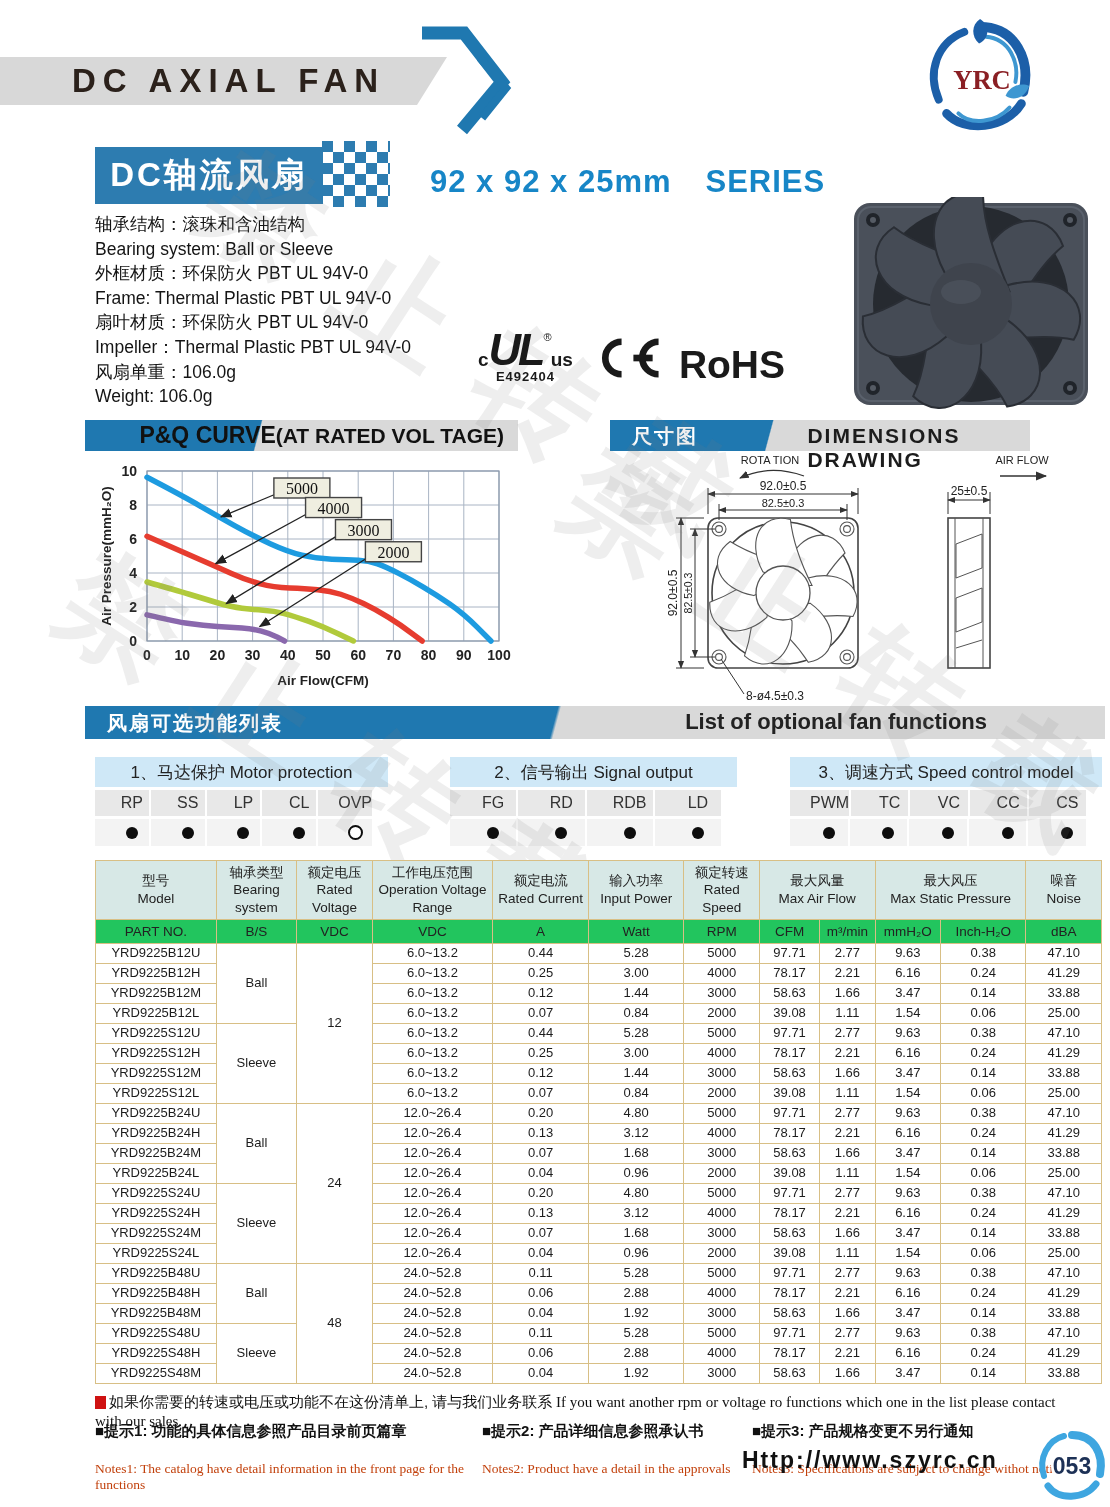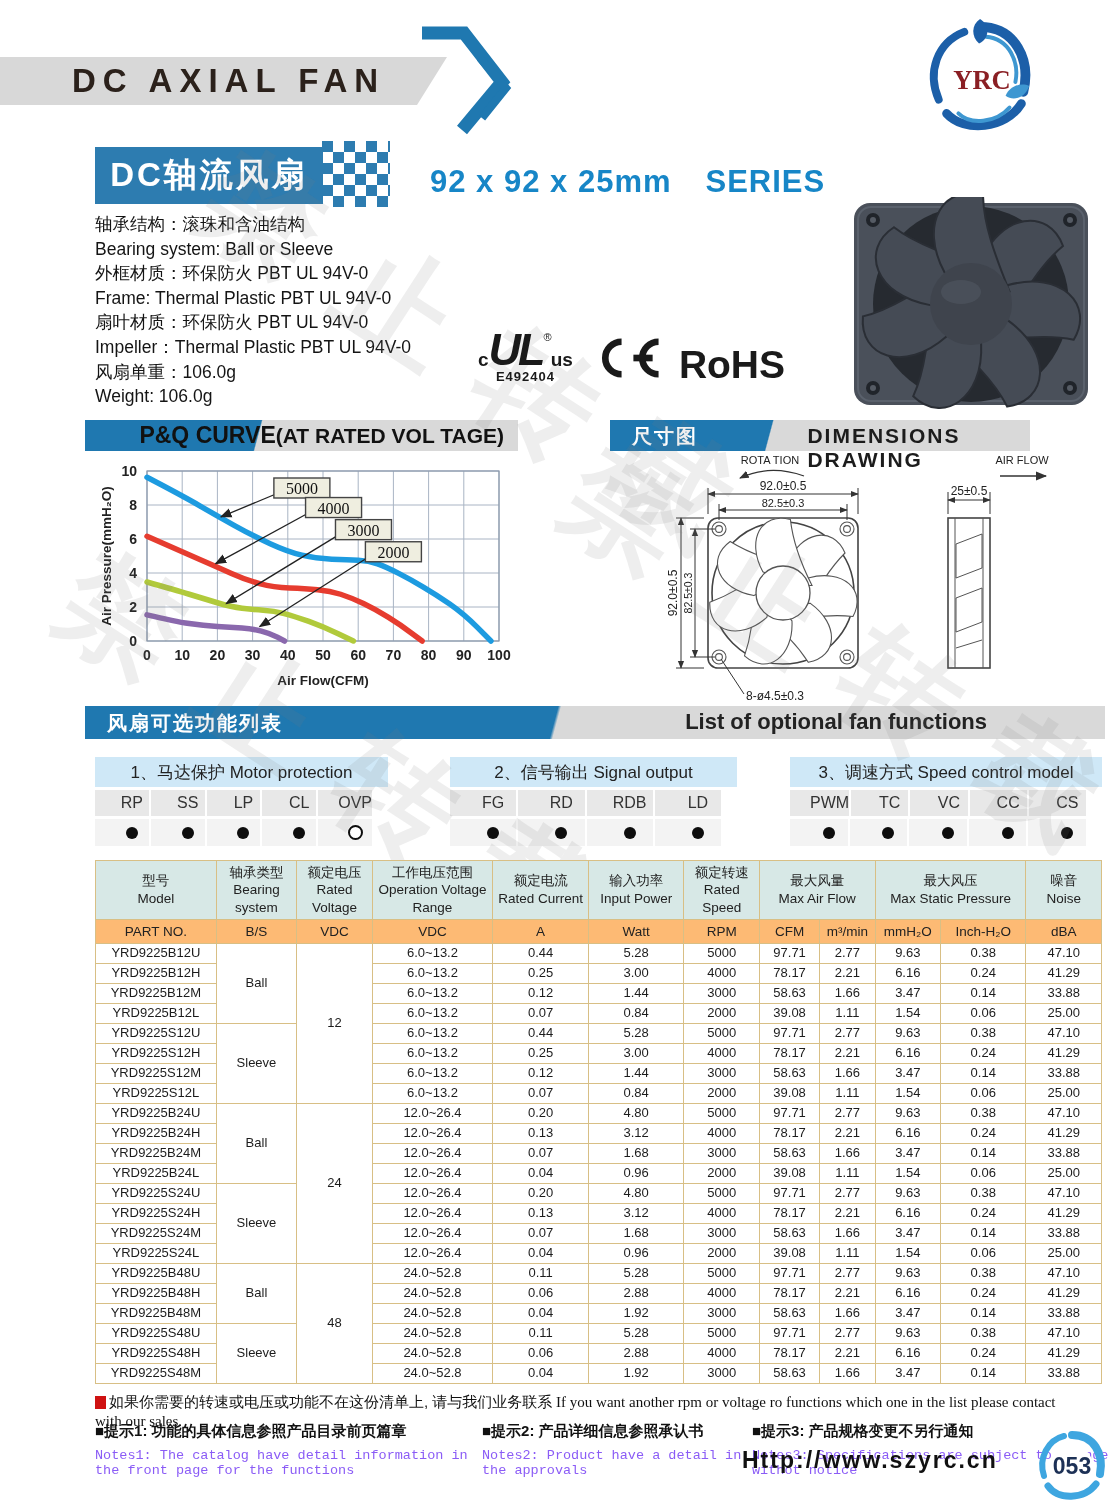--- a/index.html
+++ b/index.html
@@ -70,31 +70,31 @@
   .fgroup .fcell:last-child{margin-right:16px;}
   .fgroup .lbl{height:26px;background:#e8e8e8;font-size:16px;color:#333;}
   .fgroup .dot{height:27px;background:#f3f3f3;}
   .dotmark{width:12px;height:12px;border-radius:50%;background:#0d0d0d;}
   .dotmark.open{background:#fff;border:2px solid #0d0d0d;width:11px;height:11px;}
 
   
   .main-table{position:absolute;left:95px;top:860px;width:1007px;border-collapse:collapse;table-layout:fixed;z-index:6;}
   .main-table th,.main-table td{border:1px solid #d8bf85;text-align:center;padding:0 2px;overflow:hidden;}
   .main-table th.h1{background:#d7e8e6;height:58px;font-size:13.5px;font-weight:400;color:#222;line-height:1.3;}
-  .main-table th.h2{background:#fdba74;height:23px;font-size:13.5px;font-weight:400;color:#222;}
+  .main-table th.h2{background:#22c55e;height:23px;font-size:13.5px;font-weight:400;color:#222;}
   .main-table td{height:19px;font-size:13px;color:#1c1c1c;background:#fff;line-height:1.1;}
 
   
   .contact-line{position:absolute;left:95px;top:1393px;width:990px;font-size:15px;color:#111;}
   .redsq{display:inline-block;width:11px;height:13px;background:#cf1212;margin-right:3px;vertical-align:-2px;}
   .contact-line .zh{font-weight:400;}
   .contact-line .en{font-family:"Liberation Serif","DejaVu Serif",serif;}
   .note{position:absolute;top:1422px;}
   .note .zh{font-size:15px;font-weight:700;color:#111;}
-  .note .en{font-size:13.5px;margin-top:7px;color:#8b5cf6;font-family:Liberation Mono, monospace;}
+  .note .en{font-size:13.5px;margin-top:20px;color:#c2410c;font-family:Liberation Serif, serif;}
   .n1{left:95px;width:385px;} .n2{left:482px;width:265px;} .n3{left:752px;width:360px;}
   .website{position:absolute;left:742px;top:1447px;font-size:23px;font-weight:700;letter-spacing:2px;color:#111;}
   .page-logo{position:absolute;left:1036px;top:1430px;width:72px;height:72px;}
 </style>
 </head>
 <body>
 
 <div class="page">
 
   <div class="wm" style="left:255px;top:118px;">禁止转载</div>

